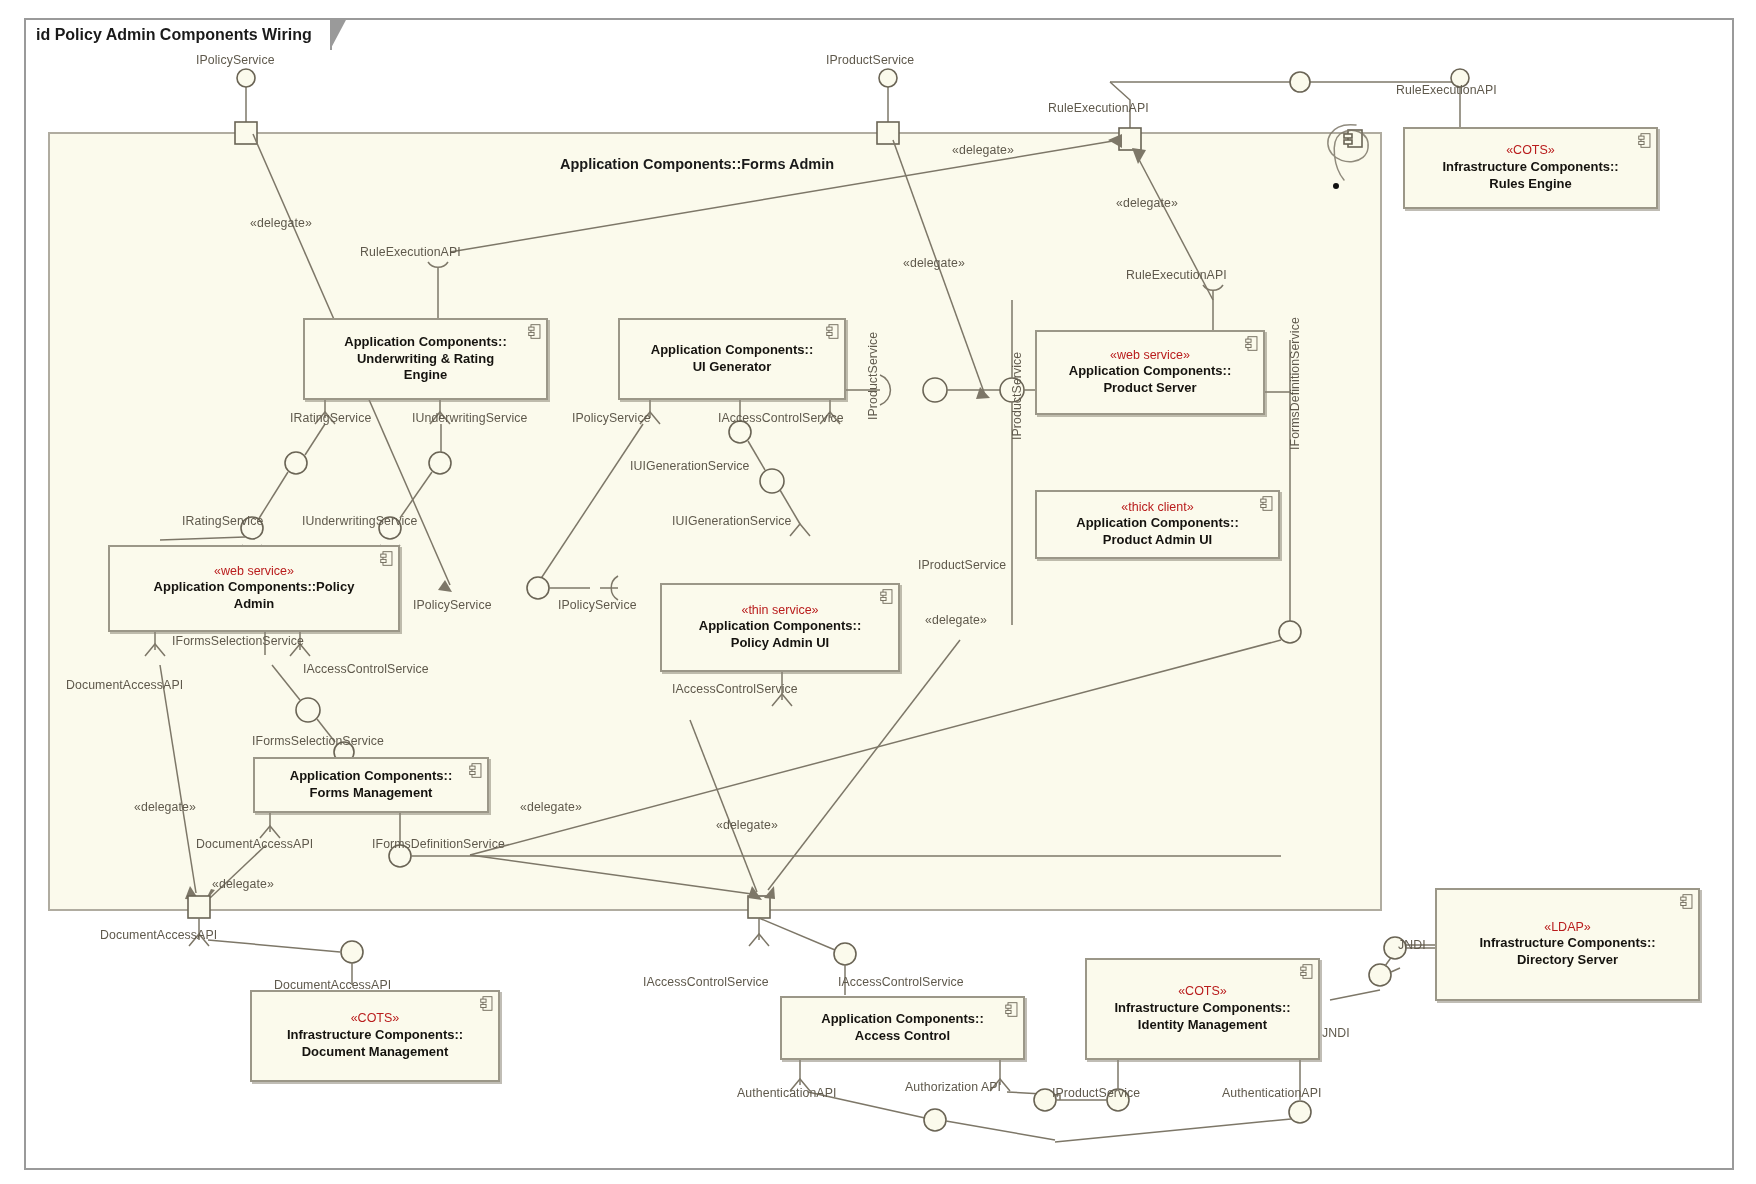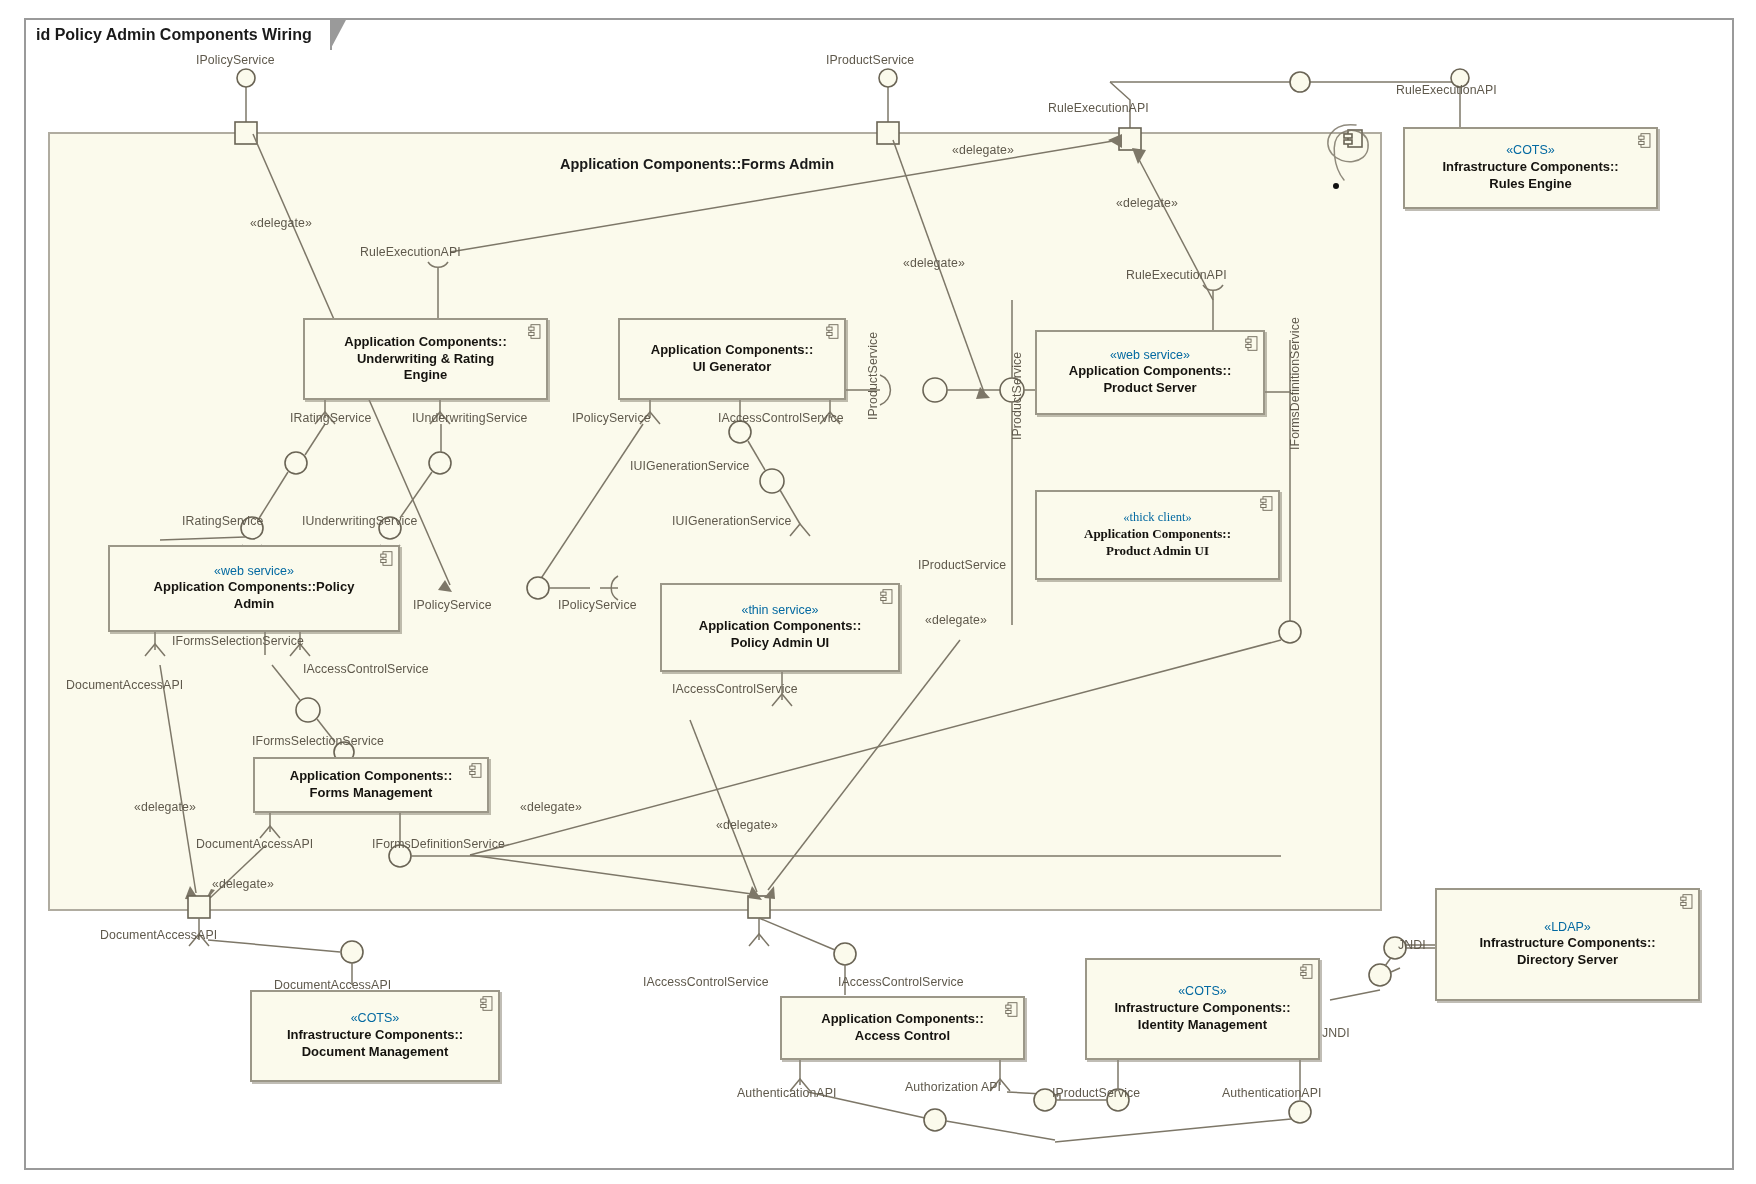--- a/index.html
+++ b/index.html
@@ -20,21 +20,21 @@
   
   .package{position:absolute;background:#fbfaec;border:2px solid #b0aca0;}
   .package-label{position:absolute;font-size:14.5px;font-weight:bold;color:#1a1a1a;
                  white-space:nowrap;}
 
   
   .component{position:absolute;background:#fbfaec;border:2px solid #9b9788;
              box-shadow:2px 2px 0 rgba(140,135,120,.55);
              display:flex;flex-direction:column;align-items:center;justify-content:center;
              text-align:center;padding:4px 8px;box-sizing:border-box;}
-  .stereo{font-size:12.5px;color:#0369a1;line-height:1.25;white-space:nowrap;}
+  .stereo{font-size:12.5px;color:#b91c1c;line-height:1.25;white-space:nowrap;}
   .cname{font-size:13px;font-weight:bold;color:#15130f;line-height:1.3;}
   .comp-icon{position:absolute;top:4px;right:5px;width:13px;height:15px;}
 
   
   .lab{position:absolute;font-size:12.3px;color:#5f594c;white-space:nowrap;
        letter-spacing:.1px;}
   .lab.vert{transform:rotate(-90deg);transform-origin:left top;}
 
   
   svg.wires{position:absolute;left:0;top:0;width:1756px;height:1184px;overflow:visible;}
@@ -244,21 +244,21 @@
     <svg class="comp-icon" viewBox="0 0 14 17">
       <rect x="3" y="0.8" width="10.2" height="15.4" fill="#fbfaec" stroke="#6a6455"></rect>
       <rect x="0.5" y="3.5" width="6" height="3.6" fill="#fbfaec" stroke="#6a6455"></rect>
       <rect x="0.5" y="9.5" width="6" height="3.6" fill="#fbfaec" stroke="#6a6455"></rect>
     </svg>
     <div class="stereo">«web service»</div>
     <div class="cname">Application Components::</div>
     <div class="cname">Product Server</div>
   </div>
 
-  <div class="component" style="left:1035px;top:490px;width:245px;height:90px;font-family:Liberation Serif, serif;">
+  <div class="component" style="left:1035px;top:490px;width:245px;height:69px;">
     <svg class="comp-icon" viewBox="0 0 14 17">
       <rect x="3" y="0.8" width="10.2" height="15.4" fill="#fbfaec" stroke="#6a6455"></rect>
       <rect x="0.5" y="3.5" width="6" height="3.6" fill="#fbfaec" stroke="#6a6455"></rect>
       <rect x="0.5" y="9.5" width="6" height="3.6" fill="#fbfaec" stroke="#6a6455"></rect>
     </svg>
     <div class="stereo">«thick client»</div>
     <div class="cname">Application Components::</div>
     <div class="cname">Product Admin UI</div>
   </div>
 

